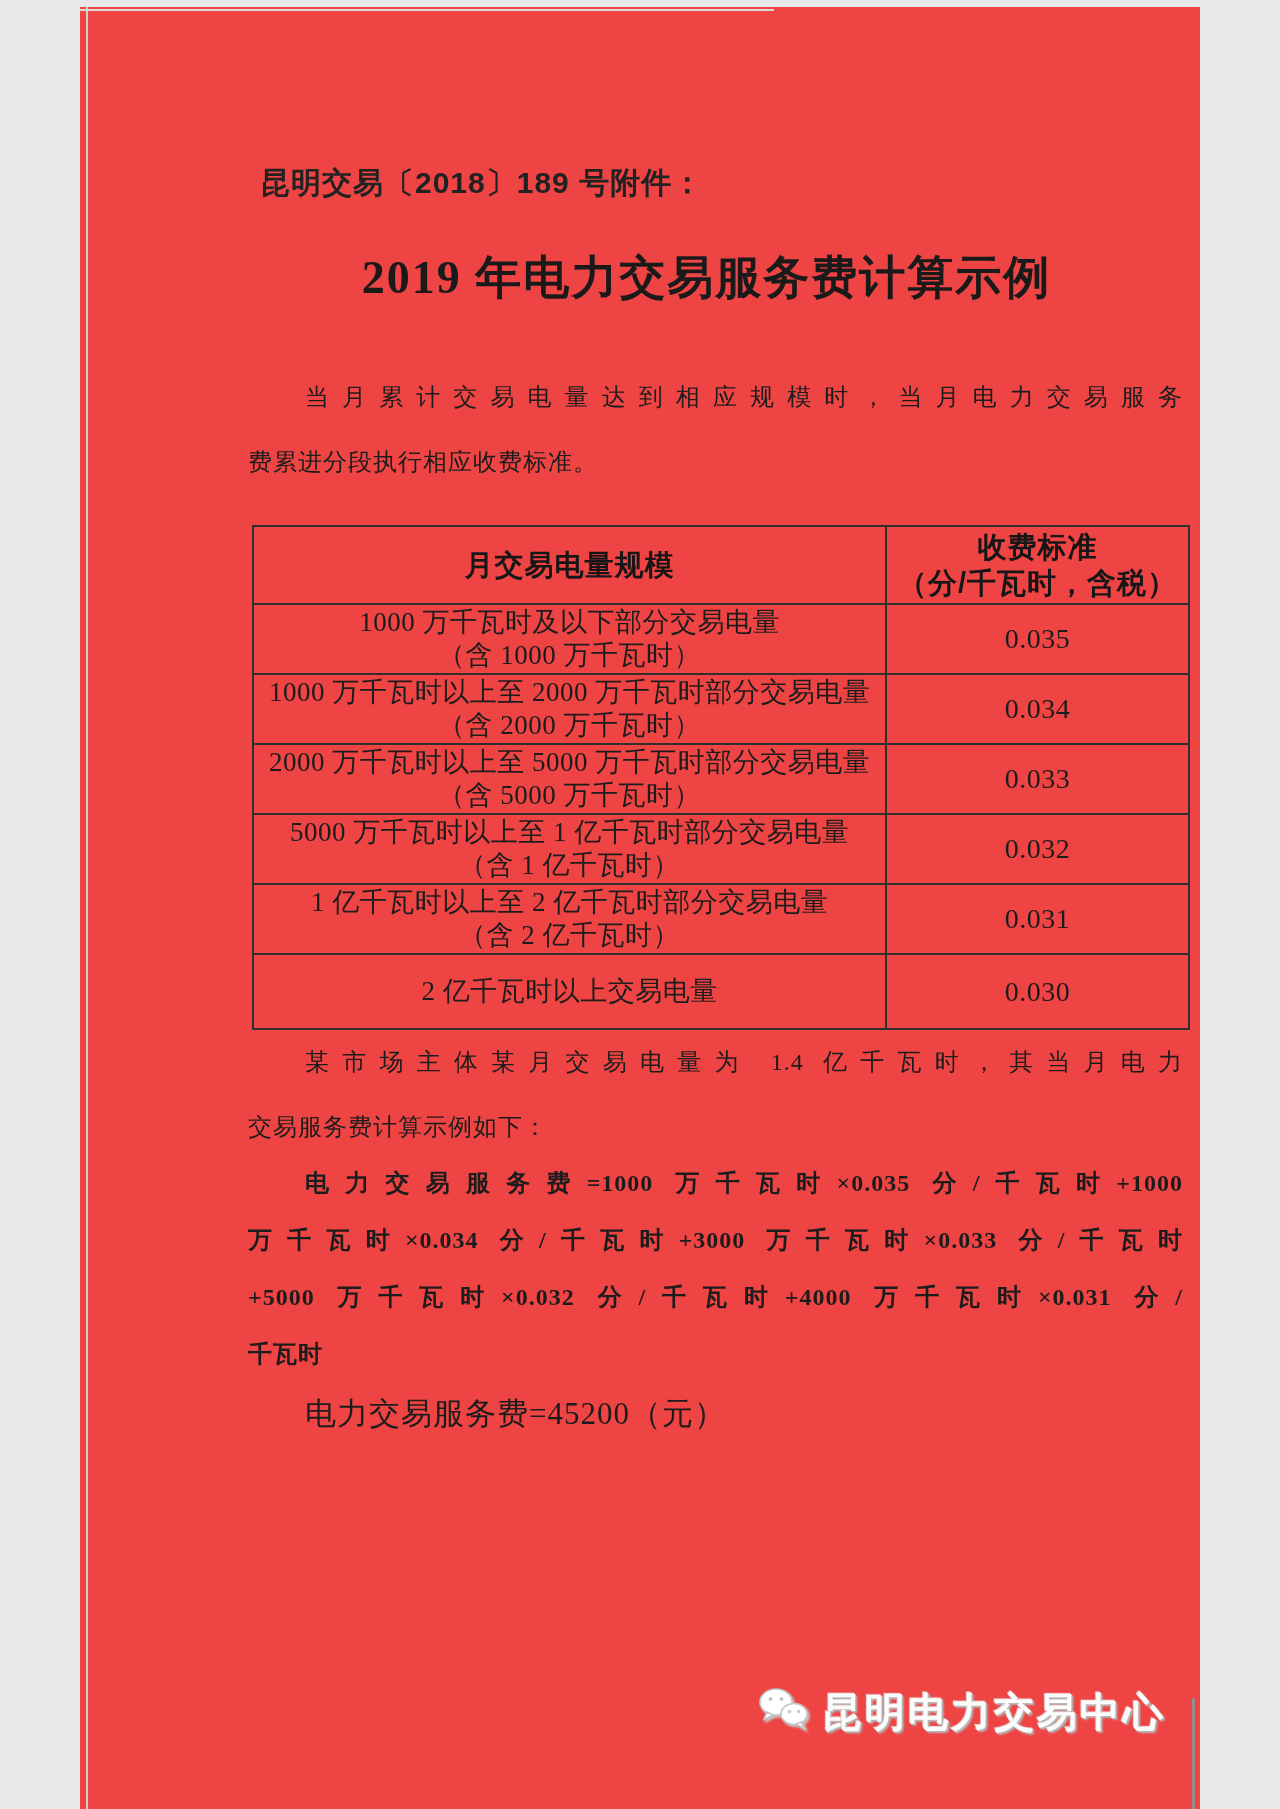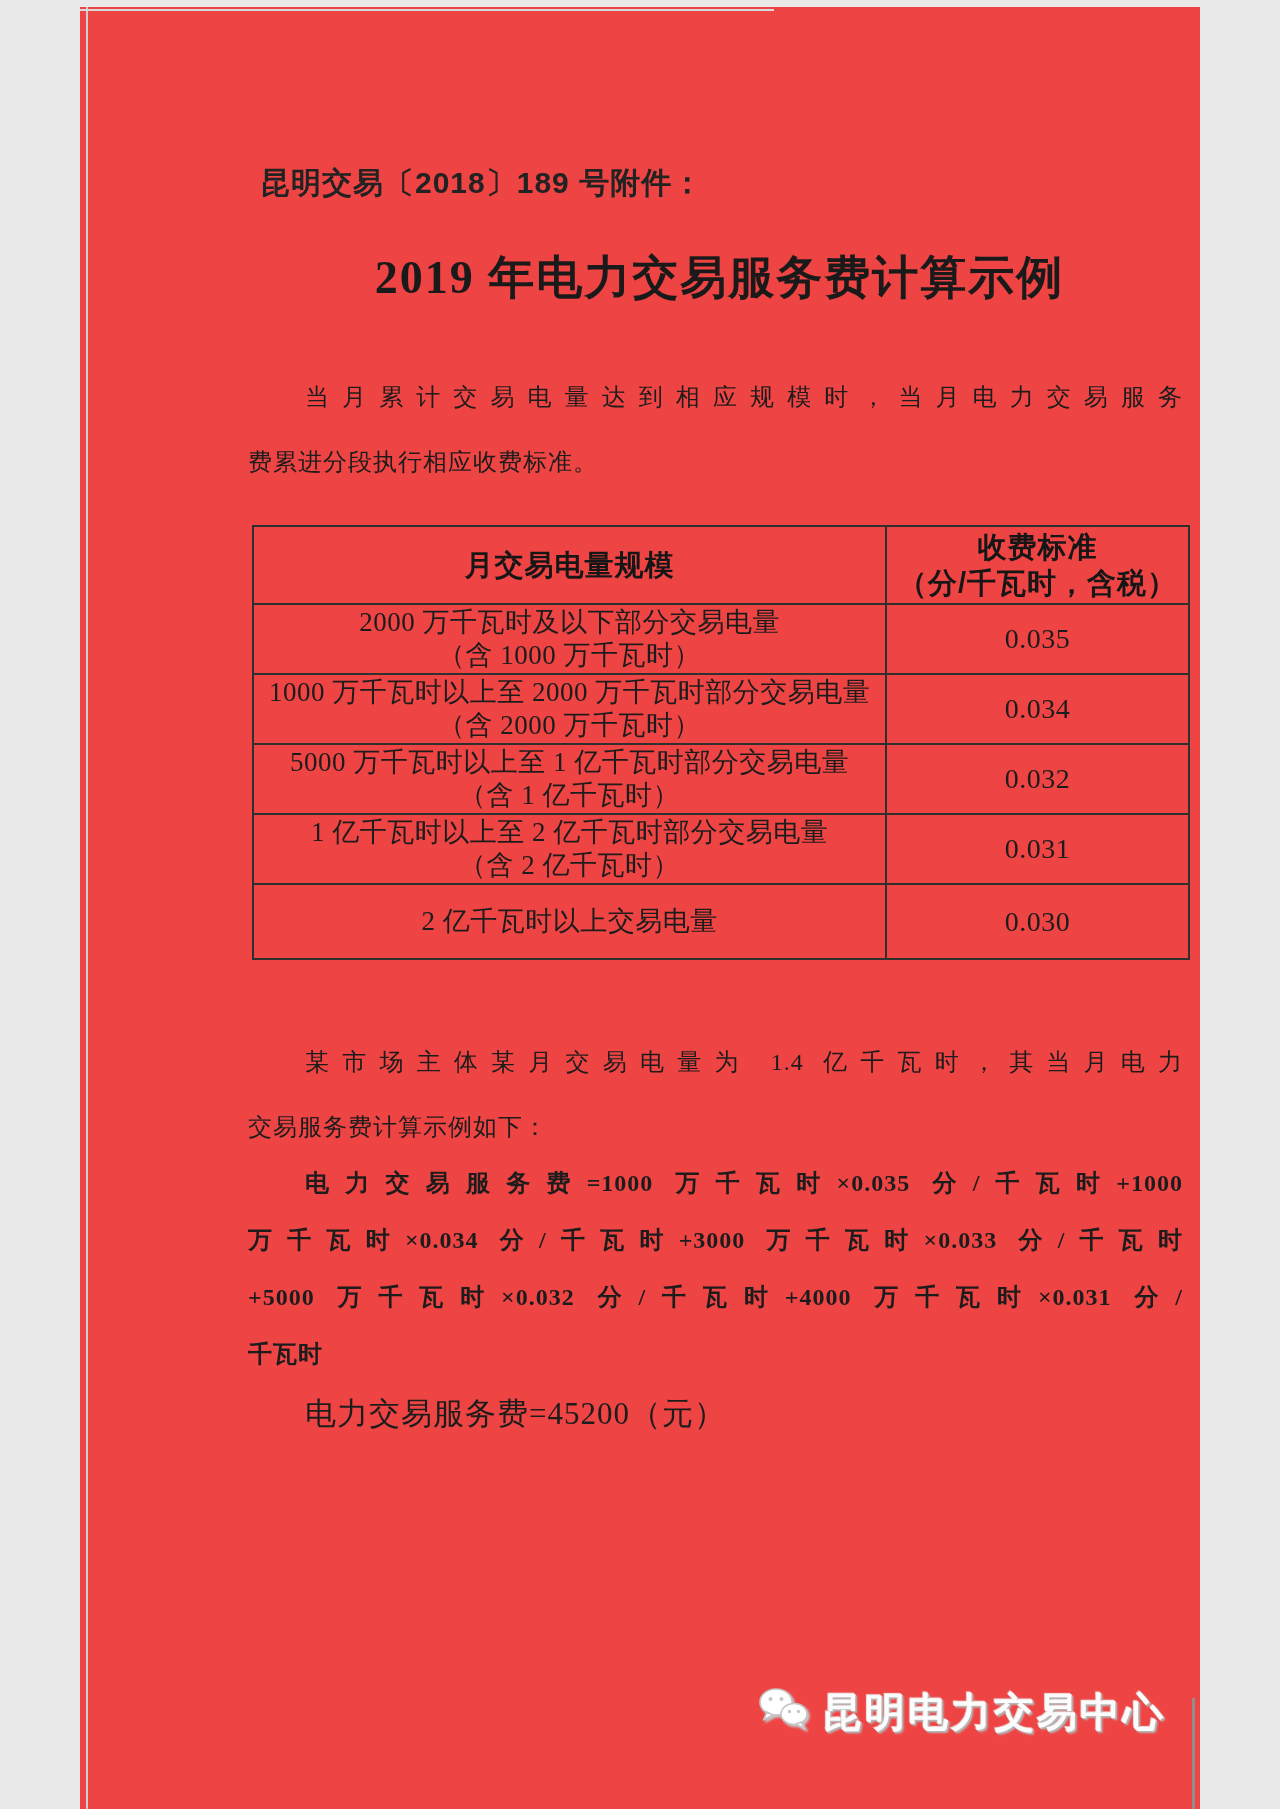--- a/index.html
+++ b/index.html
@@ -16,21 +16,21 @@
   .edge-left{position:absolute;left:6px;top:0;width:2px;height:100%;background:#cfcfcf;}
   .edge-top{position:absolute;left:0;top:2px;width:62%;height:2px;background:#d9d9d9;}
   .edge-right-bottom{position:absolute;right:5px;bottom:0;width:3px;height:118px;background:#8f8f8f;}
 
   .docref{
     position:absolute;left:180px;top:156px;
     font-family:"Liberation Sans","DejaVu Sans",sans-serif;
     font-weight:bold;font-size:30px;letter-spacing:1px;color:#222;
   }
   .title{
-    position:absolute;left:172px;top:240px;width:935px;
+    position:absolute;left:159px;top:240px;width:935px;
     text-align:center;font-weight:bold;font-size:46px;letter-spacing:2px;color:#1a1a1a;
   }
   .para{position:absolute;left:168px;width:935px;font-size:24px;letter-spacing:1px;}
   .para .line{display:block;}
   .lh65 .line{line-height:65px;height:65px;}
   .lh57 .line{line-height:57px;height:57px;}
   .indent{text-indent:57px;}
   .just{text-align:justify;text-align-last:justify;}
 
   .intro{top:358px;}
@@ -96,31 +96,38 @@
     <tbody>
         <tr class="hdr">
       <th class="h">月交易电量规模</th>
       <th class="h">
         <div>收费标准</div>
         <div>（分/千瓦时，含税）</div>
       </th>
     </tr>
     <tr class="r">
       <td class="scale">
-        <div>2000 万千瓦时及以下部分交易电量</div>
+        <div>1000 万千瓦时及以下部分交易电量</div>
         <div>（含 1000 万千瓦时）</div>
       </td>
       <td class="rate">0.035</td>
     </tr>
     <tr class="r">
       <td class="scale">
         <div>1000 万千瓦时以上至 2000 万千瓦时部分交易电量</div>
         <div>（含 2000 万千瓦时）</div>
       </td>
       <td class="rate">0.034</td>
+    </tr>
+    <tr class="r">
+      <td class="scale">
+        <div>2000 万千瓦时以上至 5000 万千瓦时部分交易电量</div>
+        <div>（含 5000 万千瓦时）</div>
+      </td>
+      <td class="rate">0.033</td>
     </tr>
     <tr class="r">
       <td class="scale">
         <div>5000 万千瓦时以上至 1 亿千瓦时部分交易电量</div>
         <div>（含 1 亿千瓦时）</div>
       </td>
       <td class="rate">0.032</td>
     </tr>
     <tr class="r">
       <td class="scale">

